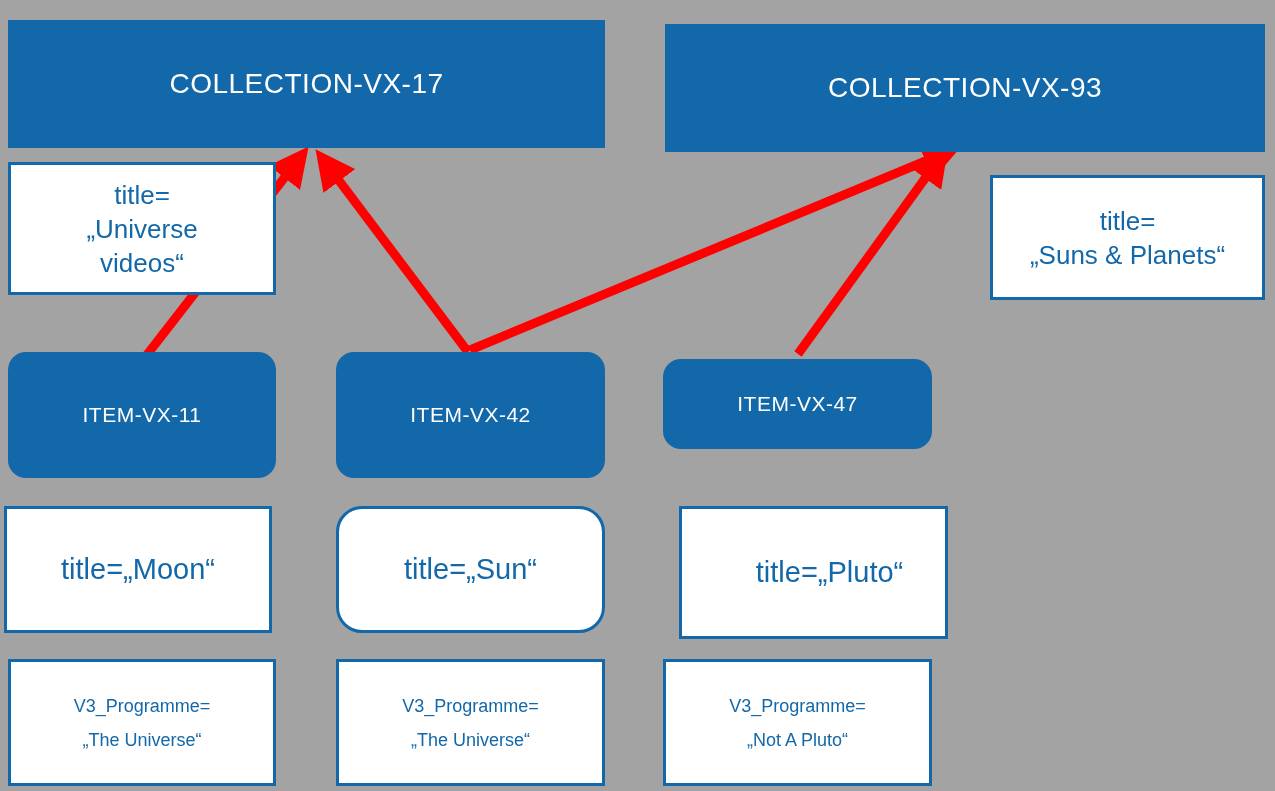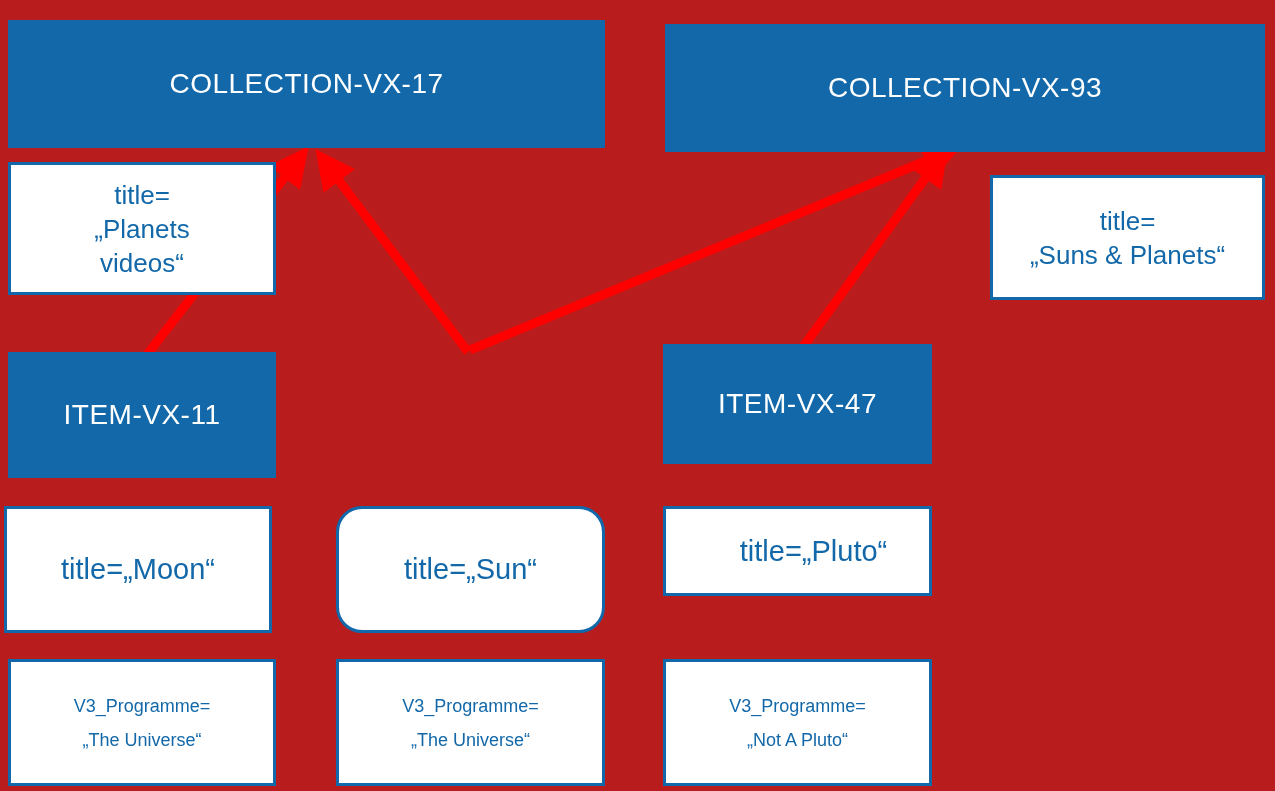--- a/index.html
+++ b/index.html
@@ -1,20 +1,20 @@
 <!DOCTYPE html>
 <html style="--blue: #1268A9; --red: #FF0000;"><head>
 <meta charset="utf-8">
 <style>
   html, body { margin: 0; padding: 0; background: #ffffff; }
   .canvas {
     position: relative;
     width: 1275px;
     height: 791px;
-    background: #b91c1c;
+    background: #a3a3a3;
     font-family: "Liberation Sans", sans-serif;
     overflow: hidden;
   }
   .box {
     position: absolute;
     box-sizing: border-box;
     display: flex;
     flex-direction: column;
     align-items: center;
     justify-content: center;
@@ -23,36 +23,36 @@
   .filled {
     background: var(--blue, #1268A9);
     color: #ffffff;
   }
   .outlined {
     background: #ffffff;
     border: 3px solid var(--blue, #1268A9);
     color: var(--blue, #1268A9);
   }
   .collection { font-size: 28px; letter-spacing: 0.5px; }
-  .item       { font-size: 28px; letter-spacing: 0.5px; }
+  .item       { font-size: 21px; letter-spacing: 0.5px; border-radius: 18px; }
   .title-lg   { font-size: 29px; }
   .title-sm   { font-size: 26px; line-height: 34px; }
   .prog       { font-size: 18px; line-height: 34px; }
 
   
   .c17   { left: 8px;   top: 20px;  width: 597px; height: 128px; }
   .c93   { left: 665px; top: 24px;  width: 600px; height: 128px; }
   .t-c17 { left: 8px;   top: 162px; width: 268px; height: 133px; }
   .t-c93 { left: 990px; top: 175px; width: 275px; height: 125px; }
   .i11   { left: 8px;   top: 352px; width: 268px; height: 126px; }
   .i42   { left: 336px; top: 352px; width: 269px; height: 126px; }
-  .i47   { left: 663px; top: 344px; width: 269px; height: 120px; align-items: center; }
+  .i47   { left: 663px; top: 359px; width: 269px; height: 90px; align-items: center; }
   .t11   { left: 4px;   top: 506px; width: 268px; height: 127px; }
   .t42   { left: 336px; top: 506px; width: 269px; height: 127px; border-radius: 26px; }
-  .t47   { left: 663px; top: 506px; width: 269px; height: 90px; padding-left: 32px; }
+  .t47   { left: 679px; top: 506px; width: 269px; height: 133px; padding-left: 32px; }
   .p11   { left: 8px;   top: 659px; width: 268px; height: 127px; }
   .p42   { left: 336px; top: 659px; width: 269px; height: 127px; }
   .p47   { left: 663px; top: 659px; width: 269px; height: 127px; }
 
   .arrows {
     position: absolute;
     left: 0; top: 0;
     width: 1275px; height: 791px;
     pointer-events: none;
   }
@@ -82,30 +82,33 @@
 
   <div class="box filled collection c17">
     <span>COLLECTION-VX-17</span>
   </div>
   <div class="box filled collection c93">
     <span>COLLECTION-VX-93</span>
   </div>
 
   <div class="box outlined title-sm t-c17">
     <div>title=</div>
-    <div>„Planets</div>
+    <div>„Universe</div>
     <div>videos“</div>
   </div>
   <div class="box outlined title-sm t-c93">
     <div>title=</div>
     <div>„Suns &amp; Planets“</div>
   </div>
 
   <div class="box filled item i11">
     <span>ITEM-VX-11</span>
+  </div>
+  <div class="box filled item i42">
+    <span>ITEM-VX-42</span>
   </div>
   <div class="box filled item i47">
     <span>ITEM-VX-47</span>
   </div>
 
   <div class="box outlined title-lg t11">
     <span>title=„Moon“</span>
   </div>
   <div class="box outlined title-lg t42">
     <span>title=„Sun“</span>

